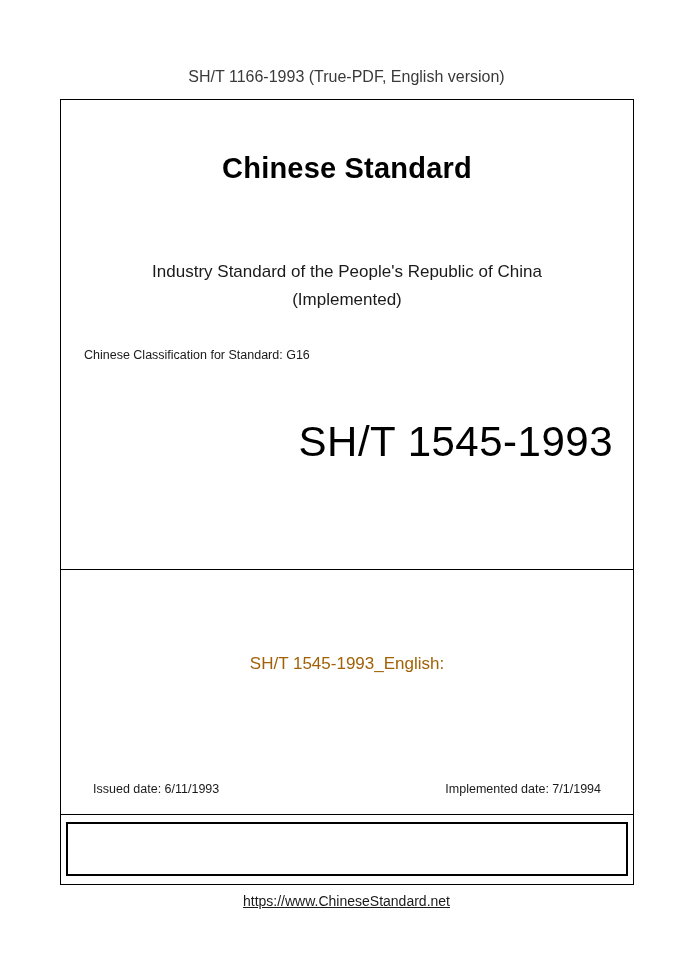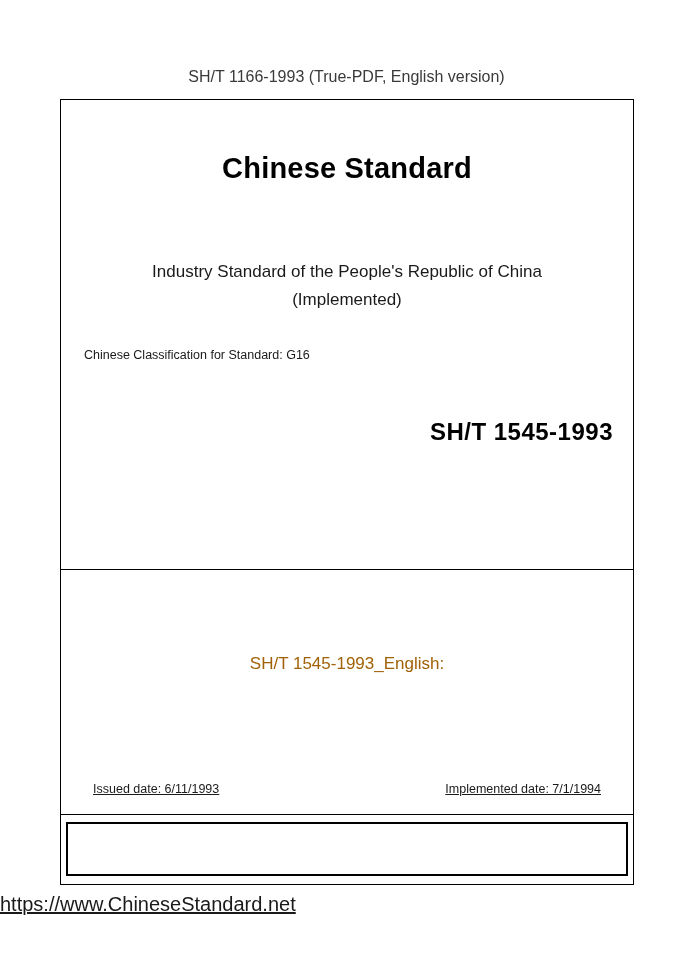--- a/index.html
+++ b/index.html
@@ -84,22 +84,22 @@
     left: 3px;
     width: 100%;
     font-size: 12.5px;
     color: #1a1a1a;
     margin-left: 20px;
   }
   .std-number {
     position: absolute;
     top: 318px;
     right: 20px;
-    font-size: 24px;
-    font-weight: bold;
+    font-size: 42px;
+    font-weight: normal;
     letter-spacing: 0.5px;
   }
   .lower-block {
     position: relative;
     height: 245px;
     border-bottom: 1.5px solid #000;
     box-sizing: border-box;
   }
   .english-title {
     position: absolute;
@@ -115,40 +115,40 @@
     position: absolute;
     bottom: 18px;
     left: 0;
     width: 100%;
     padding: 0 32px;
     box-sizing: border-box;
     display: flex;
     justify-content: space-between;
     font-size: 12.5px;
     color: #1a1a1a;
-    text-decoration: underline;
   }
   .bottom-bar {
     position: relative;
     height: 66px;
     box-sizing: border-box;
     padding: 7px 5px 5px 5px;
   }
   .bottom-bar-inner {
     width: 100%;
     height: 100%;
     border: 2.5px solid #000;
     box-sizing: border-box;
   }
   .footer-link {
     position: absolute;
     top: 893px;
     left: 0;
     width: 693px;
-    font-size: 20px;
+    text-align: center;
+    font-size: 14px;
     color: #1a1a1a;
     text-decoration: underline;
     cursor: pointer;
   }
 </style>
 </head>
 <body>
 
 <div class="page">
 

